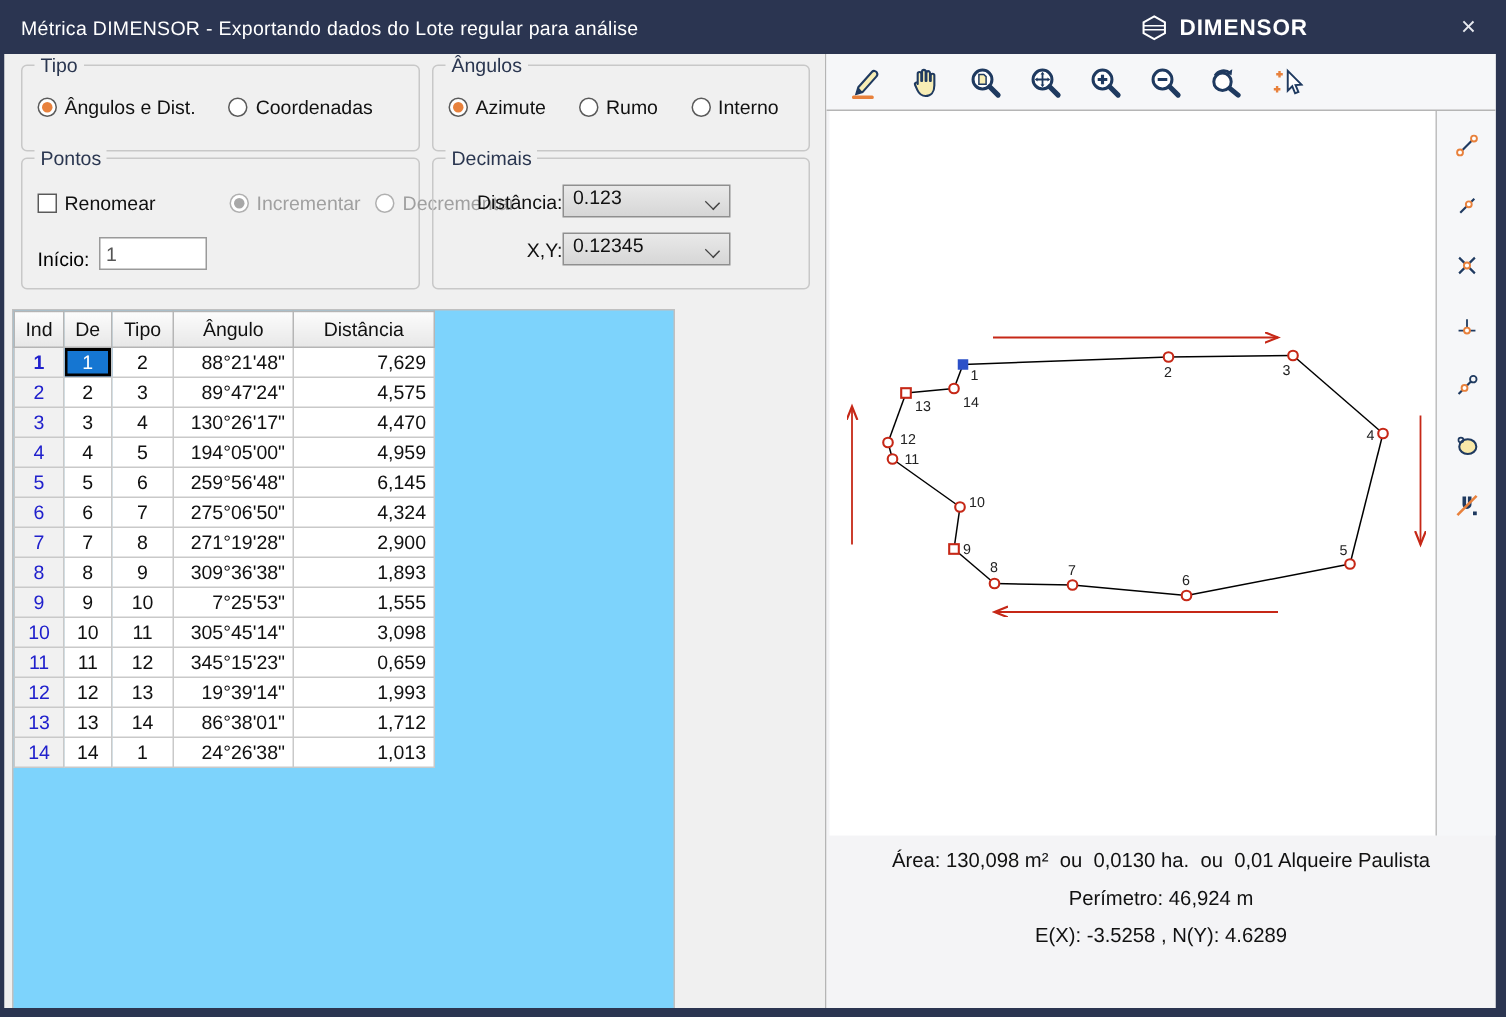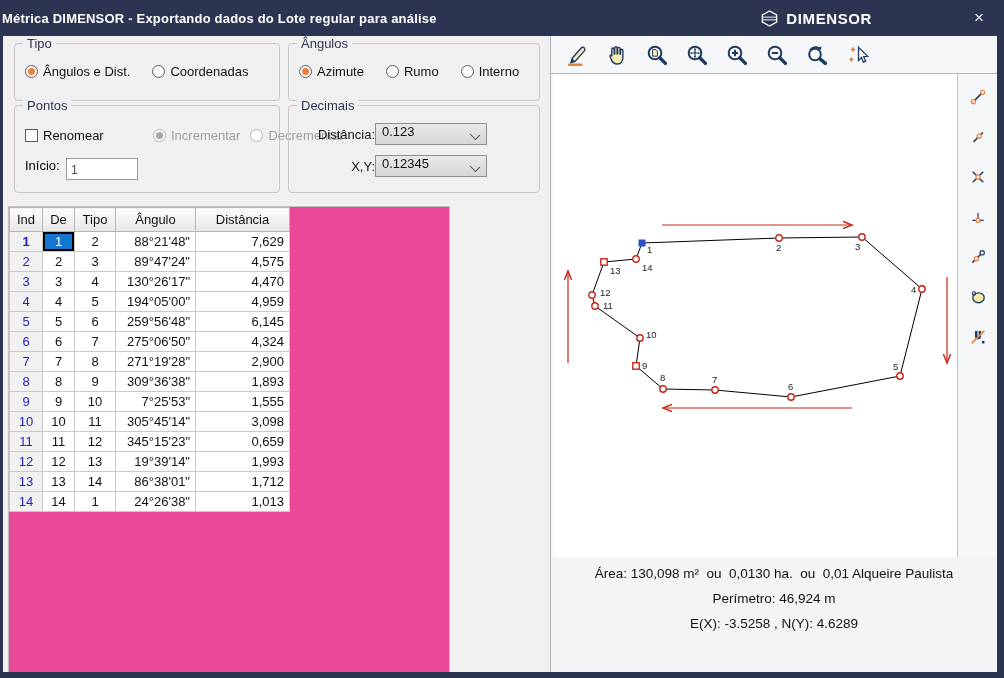--- a/index.html
+++ b/index.html
@@ -1,19 +1,19 @@
 <!DOCTYPE html>
 <html><head>
 <meta charset="utf-8">
 <style>
   html,body{margin:0;padding:0;width:1004px;height:678px;overflow:hidden;
     font-family:"Liberation Sans",sans-serif;background:#2b3551;}
   .titlebar{position:absolute;top:0;left:0;right:0;height:36px;background:#2b3551;
     color:#fff;display:flex;align-items:center;font-size:13px;}
-  .titlebar .ttl{margin-left:2px;font-weight:700;letter-spacing:.2px;}
+  .titlebar .ttl{margin-left:14px;font-weight:400;letter-spacing:.2px;}
   .brand{margin-left:auto;margin-right:96px;display:flex;align-items:center;gap:7px;
     font-weight:bold;font-size:15px;letter-spacing:.6px;}
   .close-btn{width:22px;margin-right:14px;text-align:center;font-size:17px;cursor:default;color:#e8eaf0;}
   .content{position:absolute;top:36px;left:3px;right:7px;bottom:6px;background:#f0f0f0;display:flex;}
   .left-panel{position:relative;width:548px;border-right:1px solid #b5b5b5;box-sizing:border-box;background:#f0f0f0;}
   .right-panel{position:relative;flex:1;background:#f4f4f6;}
 
   .grp{position:absolute;border:1px solid #c8c8c8;border-radius:4px;}
   .grp .cap{position:absolute;top:-8px;left:8px;background:#f0f0f0;padding:0 4px;font-size:13px;color:#2a3650;}
   #grp-tipo{left:11px;top:7px;width:264px;height:56px;}
@@ -24,32 +24,32 @@
   .optrow{position:absolute;left:10px;top:20px;display:flex;gap:22px;align-items:center;}
   .opt{display:flex;align-items:center;gap:5px;font-size:13px;color:#111;cursor:default;white-space:nowrap;}
   .radio{width:13px;height:13px;border:1px solid #5a5a5a;border-radius:50%;background:#fff;
     display:inline-flex;align-items:center;justify-content:center;box-sizing:border-box;flex:0 0 auto;}
   .radio.checked::after{content:"";width:7px;height:7px;border-radius:50%;background:#e8813c;}
   .opt.disabled{color:#a0a0a0;}
   .opt.disabled .radio{border-color:#b0b0b0;}
   .opt.disabled .radio.checked::after{background:#a8a8a8;}
   .checkbox{width:13px;height:13px;border:1px solid #5a5a5a;background:#fff;box-sizing:border-box;flex:0 0 auto;}
   .pt-check{position:absolute;left:10px;top:22px;}
-  .pt-inicio{position:absolute;left:10px;top:52px;display:flex;align-items:flex-start;gap:6px;font-size:13px;}
+  .pt-inicio{position:absolute;left:10px;top:52px;display:flex;align-items:flex-end;gap:6px;font-size:13px;}
   .pt-inicio input{width:62px;height:20px;border:1px solid #9a9a9a;font-size:13px;color:#555;
     padding:0 4px;font-family:"Liberation Sans",sans-serif;background:#fff;}
   .pt-incs{position:absolute;left:138px;top:22px;display:flex;flex-direction:row;gap:10px;}
   .dec-row{position:absolute;left:6px;display:flex;align-items:center;gap:0;font-size:13px;}
   .dec-row .lbl{width:80px;text-align:right;color:#111;}
   .combo{position:relative;width:112px;height:22px;background:linear-gradient(#e9e9e9,#d6d6d6);
     border:1px solid #8f8f8f;box-sizing:border-box;font-size:13px;display:flex;align-items:flex-start;padding-left:6px;color:#111;}
   .combo .chev{position:absolute;right:7px;top:7px;width:7px;height:7px;border-right:1.6px solid #444;
     border-bottom:1.6px solid #444;transform:rotate(45deg) scale(1,.8);transform-origin:center;}
 
-  .list-area{position:absolute;left:5px;top:170px;width:442px;bottom:0;background:#ec4899;
+  .list-area{position:absolute;left:5px;top:170px;width:442px;bottom:0;background:#7dd3fc;
     border:1px solid #c0c0c0;border-bottom:none;box-sizing:border-box;}
   table.grid{border-collapse:collapse;font-size:13px;table-layout:fixed;}
   table.grid th{height:23px;background:linear-gradient(#fcfcfc,#e7e7e7);border:1px solid #b5b5b5;
     font-weight:normal;color:#111;padding:0 3px;}
   table.grid td{height:20px;border:1px solid #c9c9c9;padding:0 5px;color:#111;background:#fff;box-sizing:border-box;}
   table.grid td.ind{background:#f1f1f1;color:#2020cc;text-align:center;}
   table.grid tr.cur td.ind{font-weight:bold;}
   table.grid td.c{text-align:center;}
   table.grid td.r{text-align:right;}
   table.grid td.sel{background:#1576d2;color:#fff;text-align:center;box-shadow:inset 0 0 0 2px #000;}

